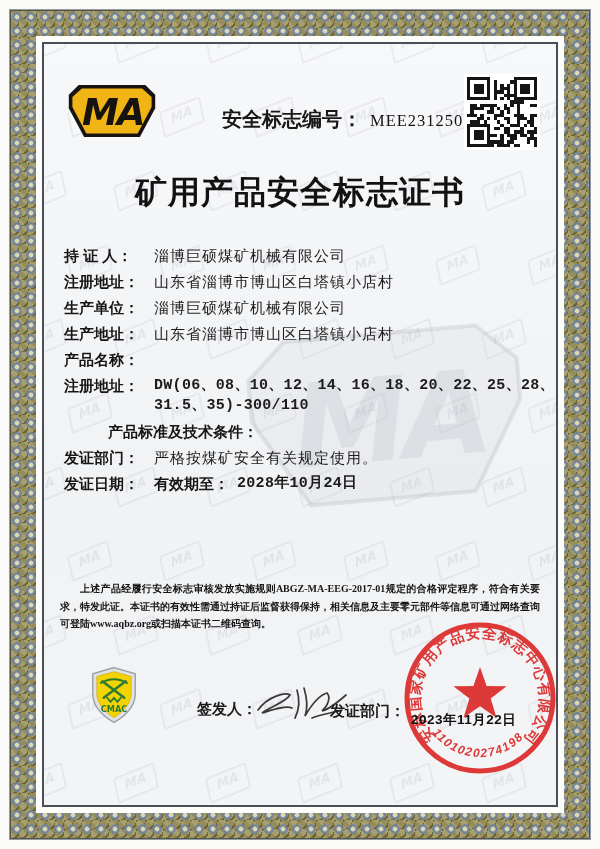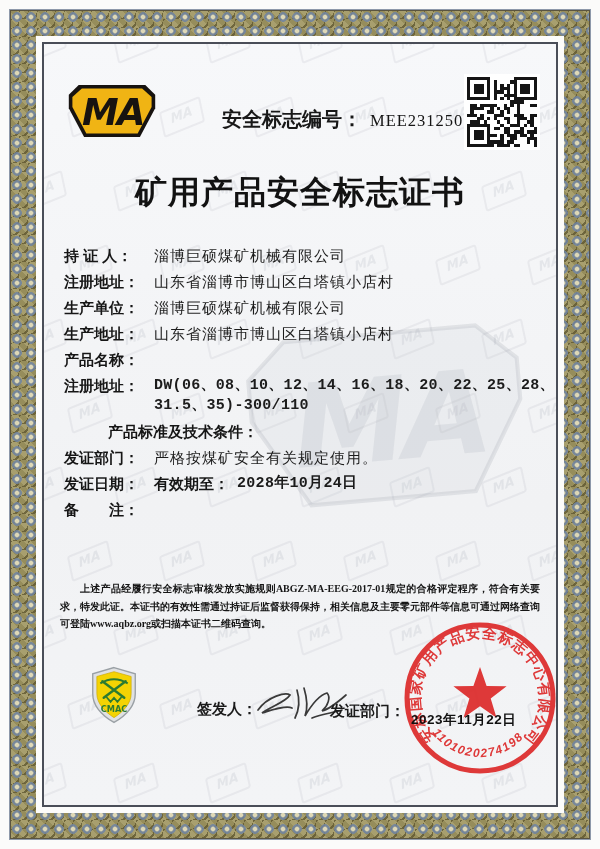--- a/index.html
+++ b/index.html
@@ -627,24 +627,20 @@
       </div>
       <div class="frow">
         <span class="f-label">发证部门：</span>
         <span class="f-value kai">严格按煤矿安全有关规定使用。</span>
       </div>
       <div class="frow">
         <span class="f-label">发证日期：</span>
         <span class="f-label2">有效期至：</span>
         <span class="f-value2 hei">2028年10月24日</span>
       </div>
-      <div class="frow">
-        <span class="f-label">备　　注：</span>
-        <span class="f-value"></span>
-      </div>
     </div>
 
     <p class="statement">上述产品经履行安全标志审核发放实施规则ABGZ-MA-EEG-2017-01规定的合格评定程序，符合有关要求，特发此证。本证书的有效性需通过持证后监督获得保持，相关信息及主要零元部件等信息可通过网络查询可登陆www.aqbz.org或扫描本证书二维码查询。</p>
 
     <svg class="cmac" viewBox="0 0 70 84">
       <path d="M35,2 L66,11 L66,40 C66,58 52,72 35,82 C18,72 4,58 4,40 L4,11 Z" fill="#dfe1e3" stroke="#9aa0a5" stroke-width="2"></path>
       <path d="M35,8 L60,15 L60,40 C60,54 49,66 35,75 C21,66 10,54 10,40 L10,15 Z" fill="#f4d303" stroke="#cfa900" stroke-width="1"></path>
       <path d="M15,25 Q35,13 55,25" fill="none" stroke="#2c7b31" stroke-width="3"></path>
       <path d="M18,22 L50,46 M52,22 L20,46" stroke="#2c7b31" stroke-width="3.5" stroke-linecap="round"></path>
       <path d="M24,45 L30,52 L35,46 L40,52 L46,45" fill="none" stroke="#2c7b31" stroke-width="2.5"></path>

